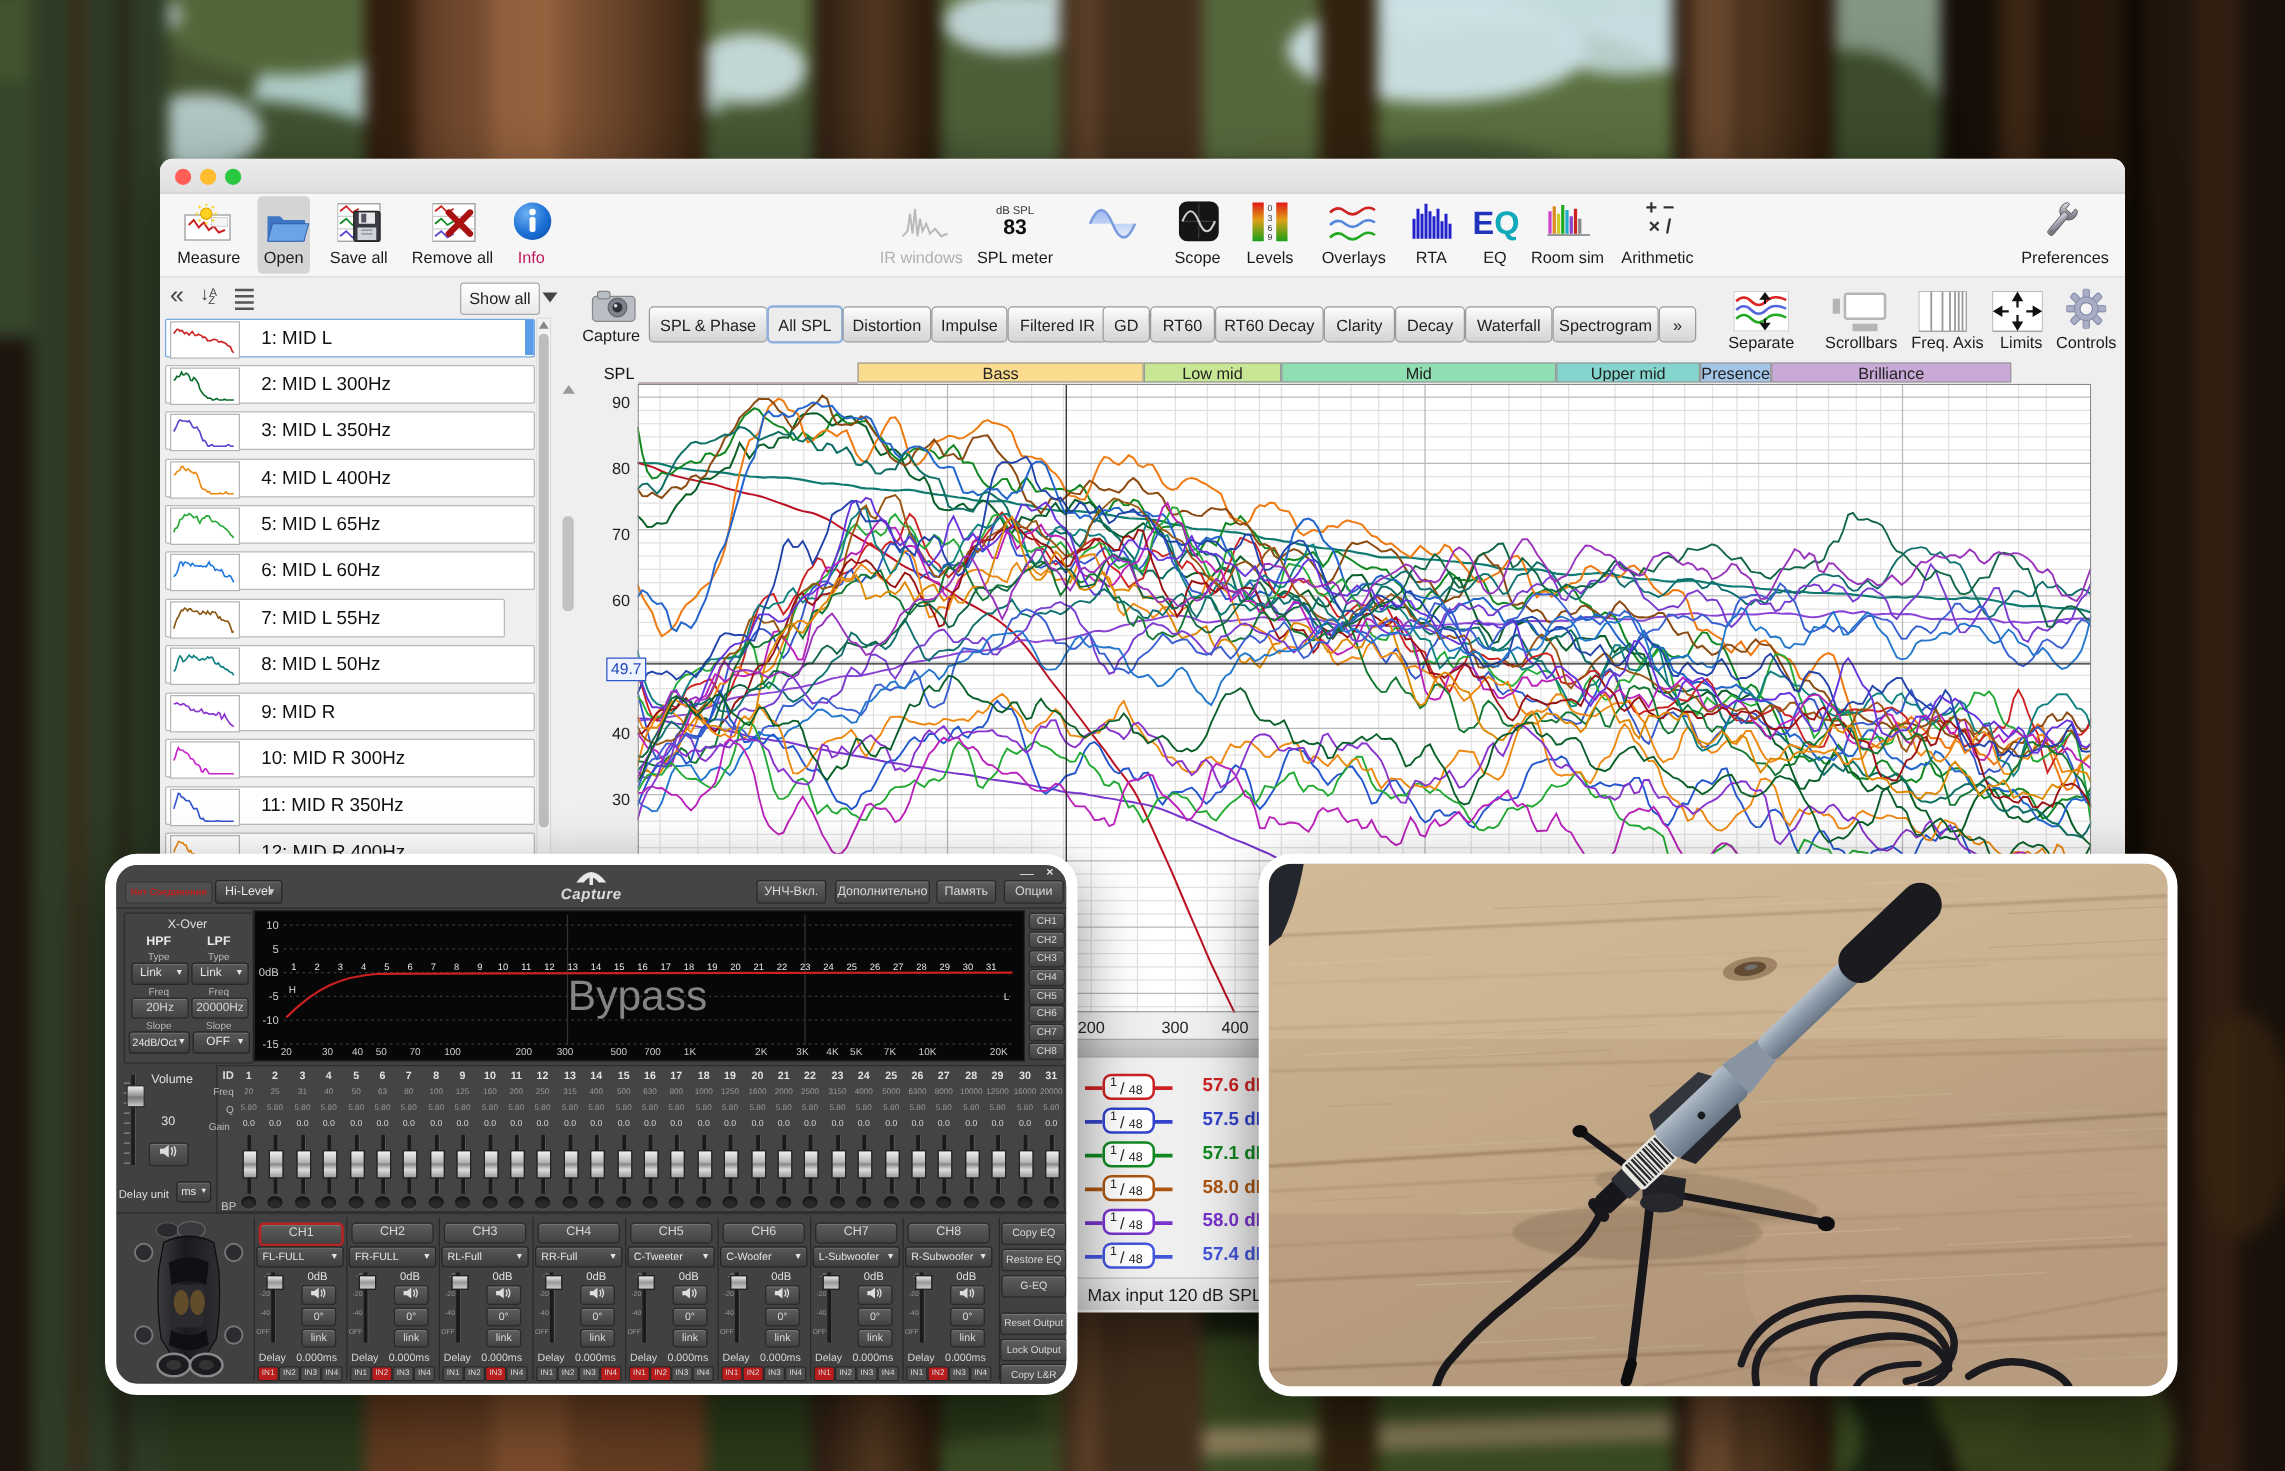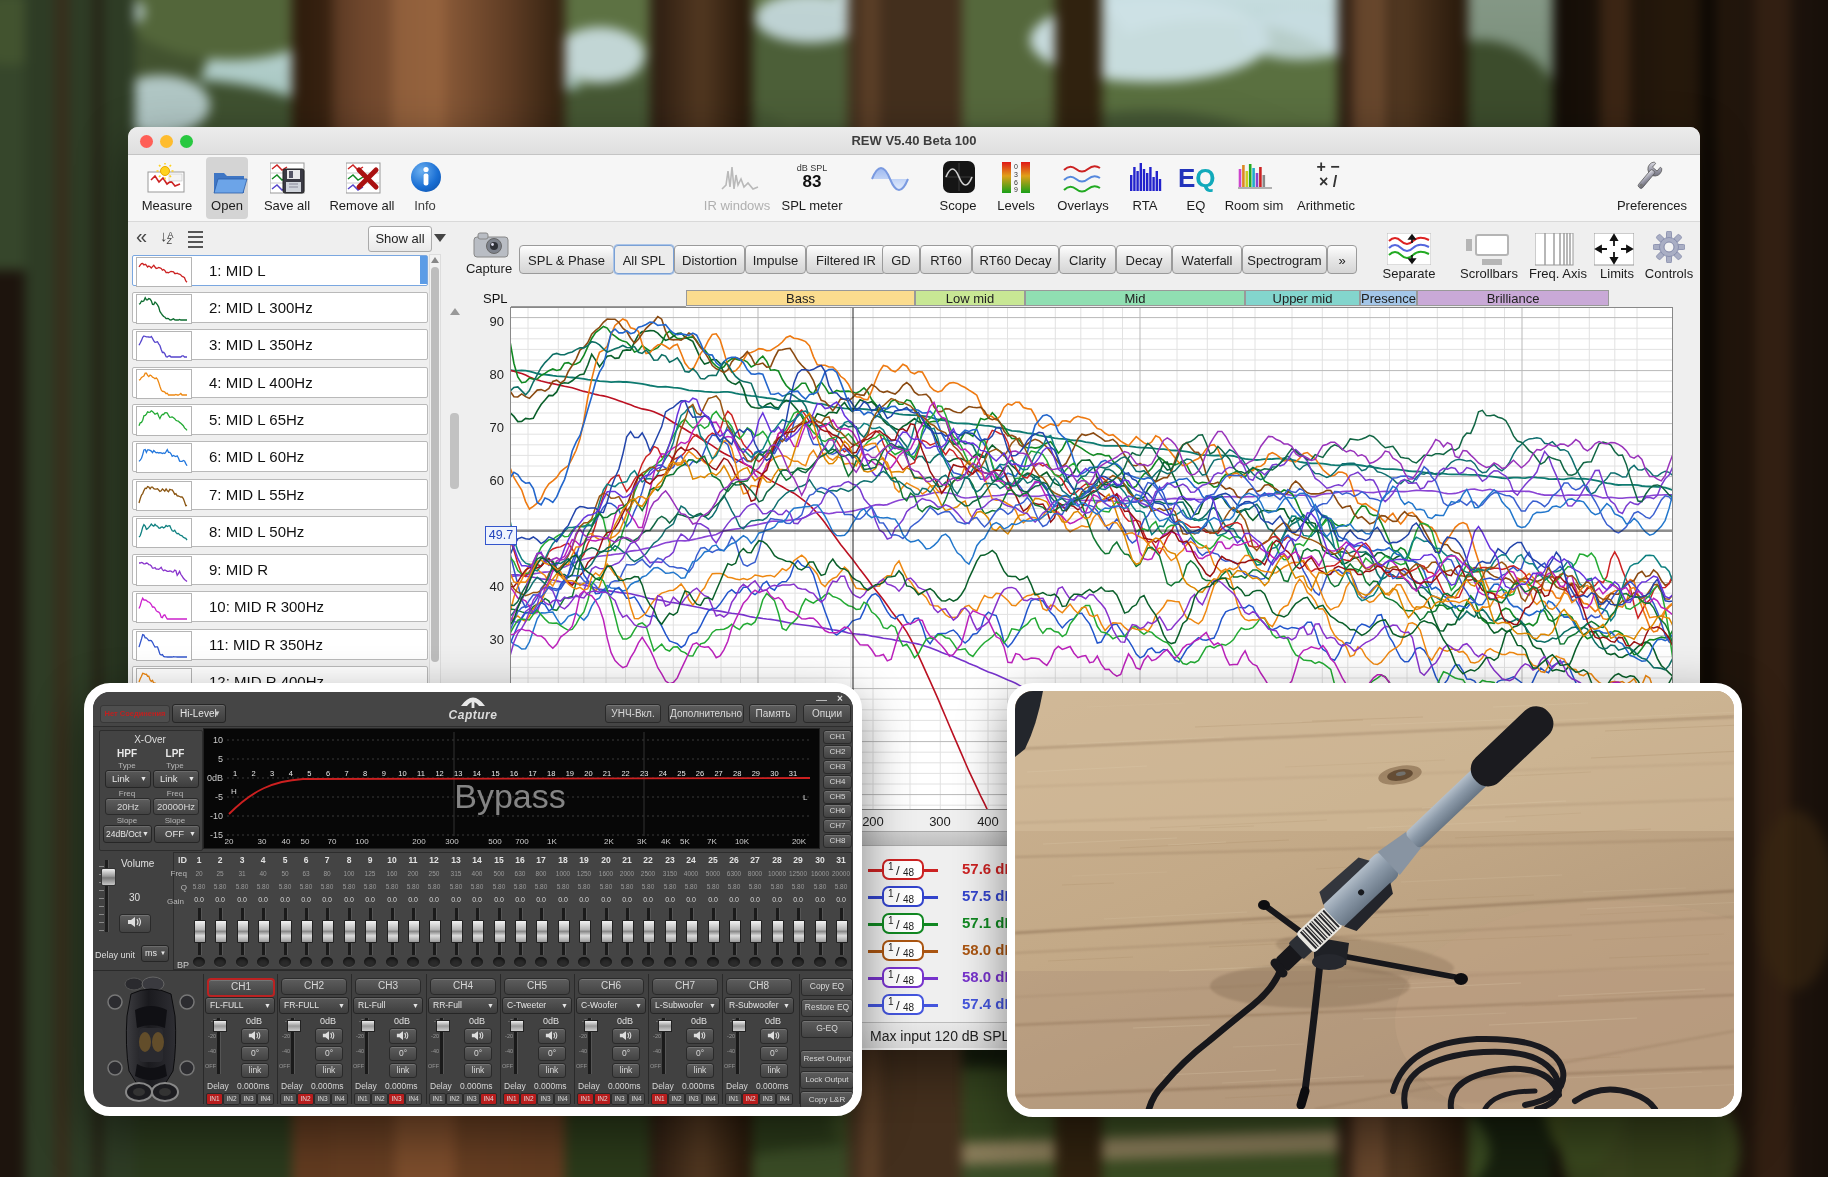--- a/index.html
+++ b/index.html
@@ -101,21 +101,20 @@
       <ellipse cx="1100" cy="700" rx="220" ry="180" fill="#2f3f25" opacity="0.9"></ellipse>
       <ellipse cx="440" cy="800" rx="240" ry="200" fill="#2c3b22" opacity="0.9"></ellipse>
       <rect x="292" y="1000" width="273" height="237" fill="#653d22" opacity="0.95"></rect>
       <rect x="395" y="1000" width="60" height="237" fill="#8a5632" opacity="0.6"></rect>
     </svg>
 <div class="win" style="left:128px;top:127px;width:1572px;height:923px;border-radius:10px;background:#efefef;overflow:hidden;">
       <div class="abs" style="left:0;top:0;width:1572px;height:27px;background:linear-gradient(#ececec,#dfdfdf);border-bottom:1px solid #c4c4c4;"></div>
       <div class="abs" style="left:12px;top:8px;width:13px;height:13px;border-radius:50%;background:#ff5f57;"></div>
       <div class="abs" style="left:32px;top:8px;width:13px;height:13px;border-radius:50%;background:#febc2e;"></div>
       <div class="abs" style="left:52px;top:8px;width:13px;height:13px;border-radius:50%;background:#28c840;"></div>
-      <div class="abs" style="left:0;top:6px;width:1572px;text-align:center;font-size:13px;font-weight:bold;color:#3d3d3d;">REW V5.40 Beta 100</div>
       <div class="abs" style="left:0;top:28px;width:1572px;height:66px;background:#f6f6f6;border-bottom:1px solid #d9d9d9;"></div>
       <div class="abs" style="left:78px;top:30px;width:42px;height:62px;background:#d4d4d4;border-radius:4px;"></div>
       <svg class="abs" style="left:19px;top:36px" width="40" height="36" viewBox="0 0 40 36">
         <rect x="1" y="9" width="36" height="20" fill="#fff" stroke="#999"></rect>
         <polyline points="4,17 8,13 12,19 16,15 20,21 24,18 28,23 33,21" fill="none" stroke="#cc2222" stroke-width="1.6"></polyline>
         <rect x="22" y="11" width="13" height="7" fill="#f4f4f4" stroke="#bbb" stroke-width="0.5"></rect>
         <circle cx="18" cy="8" r="4.5" fill="#ffd21f" stroke="#e8a800"></circle>
         <g stroke="#ffd21f" stroke-width="1.6">
           <line x1="24.5" y1="8.0" x2="26.5" y2="8.0"></line>
           <line x1="22.6" y1="12.6" x2="24.0" y2="14.0"></line>
@@ -166,21 +165,21 @@
           <radialGradient id="inf" cx="0.35" cy="0.3" r="0.9">
             <stop offset="0" stop-color="#6cb0f0"></stop>
             <stop offset="0.6" stop-color="#1a6fd4"></stop>
             <stop offset="1" stop-color="#0d4fa8"></stop>
           </radialGradient>
         </defs>
         <circle cx="15" cy="16" r="15" fill="url(#inf)"></circle>
         <circle cx="15" cy="8.5" r="2.6" fill="#fff"></circle>
         <rect x="12.6" y="12.5" width="4.8" height="12" rx="2" fill="#fff"></rect>
       </svg>
-      <div class="lbl" style="left:237px;top:71px;width:120px;color:#404040;">Info</div>
+      <div class="lbl" style="left:237px;top:71px;width:120px;color:#be185d;">Info</div>
       <svg class="abs" style="left:592px;top:36px" width="40" height="36" viewBox="0 0 40 36">
         <path d="M2 26 L6 22 L8 8 L10 24 L12 4 L14 26 L16 12 L18 22 L21 16 L24 24 L28 20 L33 26 L38 24" fill="none" stroke="#b9b9b9" stroke-width="1.6"></path>
       </svg>
       <div class="lbl" style="left:549px;top:71px;width:120px;color:#b0b0b0;">IR windows</div>
       <div class="lbl" style="left:624px;top:36px;width:120px;font-size:9px;color:#333;">dB SPL</div>
       <div class="lbl" style="left:624px;top:45px;width:120px;font-size:17px;font-weight:bold;color:#111;">83</div>
       <div class="lbl" style="left:624px;top:71px;width:120px;color:#1c1c1c;">SPL meter</div>
       <svg class="abs" style="left:742px;top:36px" width="40" height="36" viewBox="0 0 40 36">
         <defs>
           <linearGradient id="gsin" x1="0" y1="0" x2="0" y2="1">
@@ -615,21 +614,21 @@
             <polyline points="2.0,18.8 3.2,15.8 4.5,15.4 5.7,13.2 6.9,8.8 8.2,8.5 9.4,7.1 10.6,4.8 11.8,5.4 13.1,5.2 14.3,3.8 15.5,4.5 16.8,5.9 18.0,7.2 19.2,6.7 20.5,6.1 21.7,9.3 22.9,11.5 24.2,8.8 25.4,7.4 26.6,7.5 27.8,5.9 29.1,5.7 30.3,6.0 31.5,8.5 32.8,10.3 34.0,10.2 35.2,10.0 36.5,10.7 37.7,11.7 38.9,13.3 40.2,13.8 41.4,14.0 42.6,15.4 43.8,16.2 45.1,17.5 46.3,18.7 47.5,20.9 48.8,21.9 50.0,23.3" fill="none" stroke="#22aa33" stroke-width="1.3"></polyline>
           </svg>
           <div class="abs" style="left:76px;top:6px;font-size:15px;color:#111;">5: MID L 65Hz</div>
         </div>
         <div class="abs" style="left:4px;top:190px;width:296px;height:31px;background:#fff;border:1px solid #b9b9b9;border-radius:2px;box-sizing:border-box;">
           <svg width="54" height="28" viewBox="0 0 54 28" style="position:absolute;left:3px;top:1px;border:1px solid #b5b5b5;background:#fff;">
             <polyline points="2.0,17.4 3.2,16.1 4.5,14.3 5.7,10.6 6.9,5.9 8.2,5.5 9.4,8.4 10.6,5.8 11.8,5.8 13.1,6.4 14.3,7.1 15.5,8.7 16.8,6.6 18.0,7.8 19.2,8.8 20.5,8.4 21.7,9.0 22.9,8.7 24.2,8.9 25.4,9.5 26.6,8.9 27.8,9.5 29.1,7.6 30.3,5.6 31.5,8.3 32.8,8.4 34.0,9.8 35.2,12.3 36.5,11.5 37.7,12.1 38.9,12.6 40.2,11.8 41.4,14.0 42.6,17.1 43.8,17.3 45.1,17.4 46.3,16.4 47.5,16.9 48.8,19.6 50.0,21.8" fill="none" stroke="#2277dd" stroke-width="1.3"></polyline>
           </svg>
           <div class="abs" style="left:76px;top:6px;font-size:15px;color:#111;">6: MID L 60Hz</div>
         </div>
-        <div class="abs" style="left:4px;top:228px;width:296px;height:31px;background:#fff;border:1px solid #b9b9b9;border-radius:2px;box-sizing:border-box;">
+        <div class="abs" style="left:4px;top:228px;width:272px;height:31px;background:#fff;border:1px solid #b9b9b9;border-radius:2px;box-sizing:border-box;">
           <svg width="54" height="28" viewBox="0 0 54 28" style="position:absolute;left:3px;top:1px;border:1px solid #b5b5b5;background:#fff;">
             <polyline points="2.0,21.0 3.2,16.8 4.5,13.1 5.7,11.6 6.9,8.6 8.2,6.2 9.4,6.5 10.6,4.5 11.8,5.1 13.1,6.8 14.3,5.1 15.5,5.1 16.8,6.7 18.0,7.2 19.2,7.2 20.5,6.7 21.7,8.0 22.9,9.4 24.2,8.8 25.4,7.0 26.6,8.0 27.8,9.2 29.1,7.0 30.3,8.7 31.5,9.7 32.8,7.4 34.0,7.8 35.2,7.8 36.5,9.9 37.7,12.4 38.9,11.6 40.2,13.9 41.4,14.0 42.6,14.5 43.8,15.0 45.1,14.9 46.3,16.6 47.5,19.8 48.8,23.7 50.0,23.3" fill="none" stroke="#8a5511" stroke-width="1.3"></polyline>
           </svg>
           <div class="abs" style="left:76px;top:6px;font-size:15px;color:#111;">7: MID L 55Hz</div>
         </div>
         <div class="abs" style="left:4px;top:265px;width:296px;height:31px;background:#fff;border:1px solid #b9b9b9;border-radius:2px;box-sizing:border-box;">
           <svg width="54" height="28" viewBox="0 0 54 28" style="position:absolute;left:3px;top:1px;border:1px solid #b5b5b5;background:#fff;">
             <polyline points="2.0,18.2 3.2,16.8 4.5,12.7 5.7,8.2 6.9,5.7 8.2,7.1 9.4,10.3 10.6,9.7 11.8,8.4 13.1,6.9 14.3,5.0 15.5,6.4 16.8,7.1 18.0,5.4 19.2,6.7 20.5,7.2 21.7,8.9 22.9,9.3 24.2,8.2 25.4,7.9 26.6,8.9 27.8,8.2 29.1,6.5 30.3,7.4 31.5,6.9 32.8,6.8 34.0,9.5 35.2,11.8 36.5,12.2 37.7,11.3 38.9,13.4 40.2,14.7 41.4,14.4 42.6,15.7 43.8,16.5 45.1,16.8 46.3,18.2 47.5,18.9 48.8,19.3 50.0,21.2" fill="none" stroke="#0e8080" stroke-width="1.3"></polyline>
           </svg>
           <div class="abs" style="left:76px;top:6px;font-size:15px;color:#111;">8: MID L 50Hz</div>

